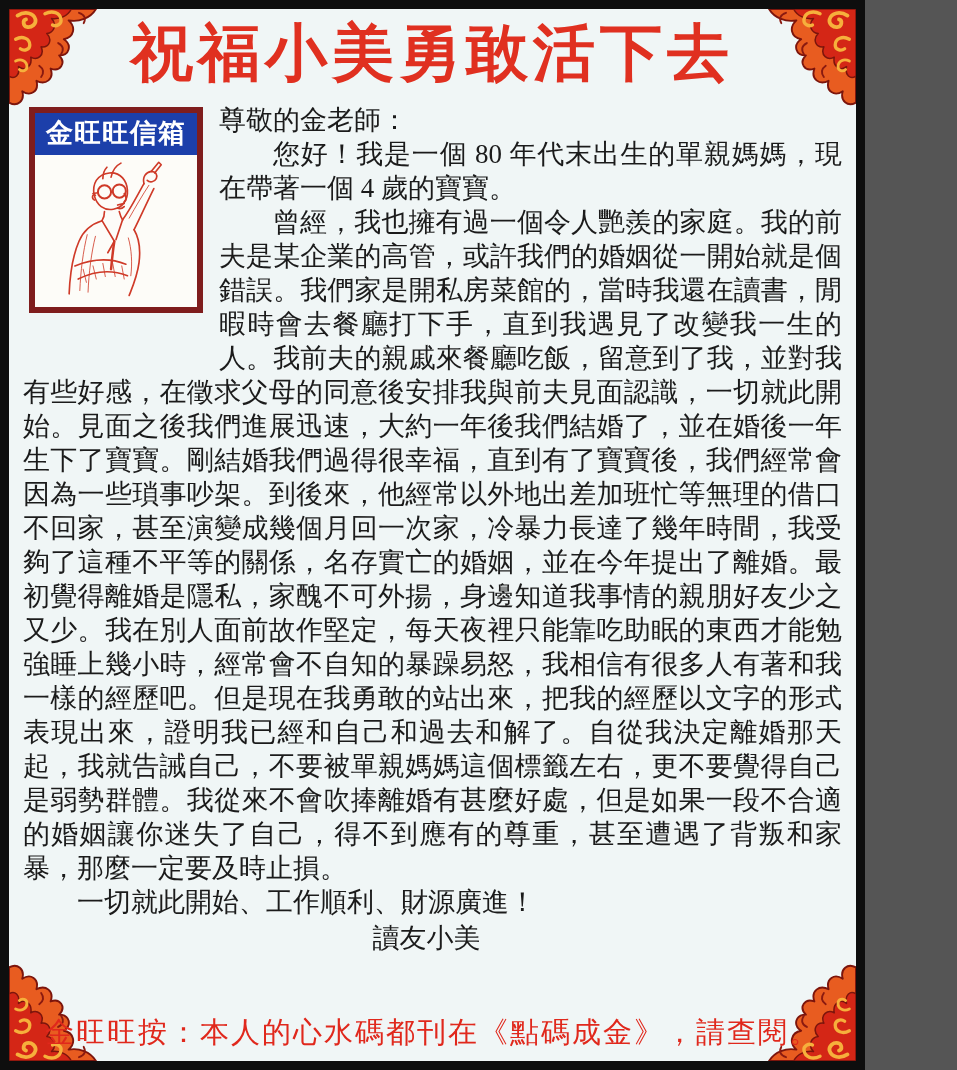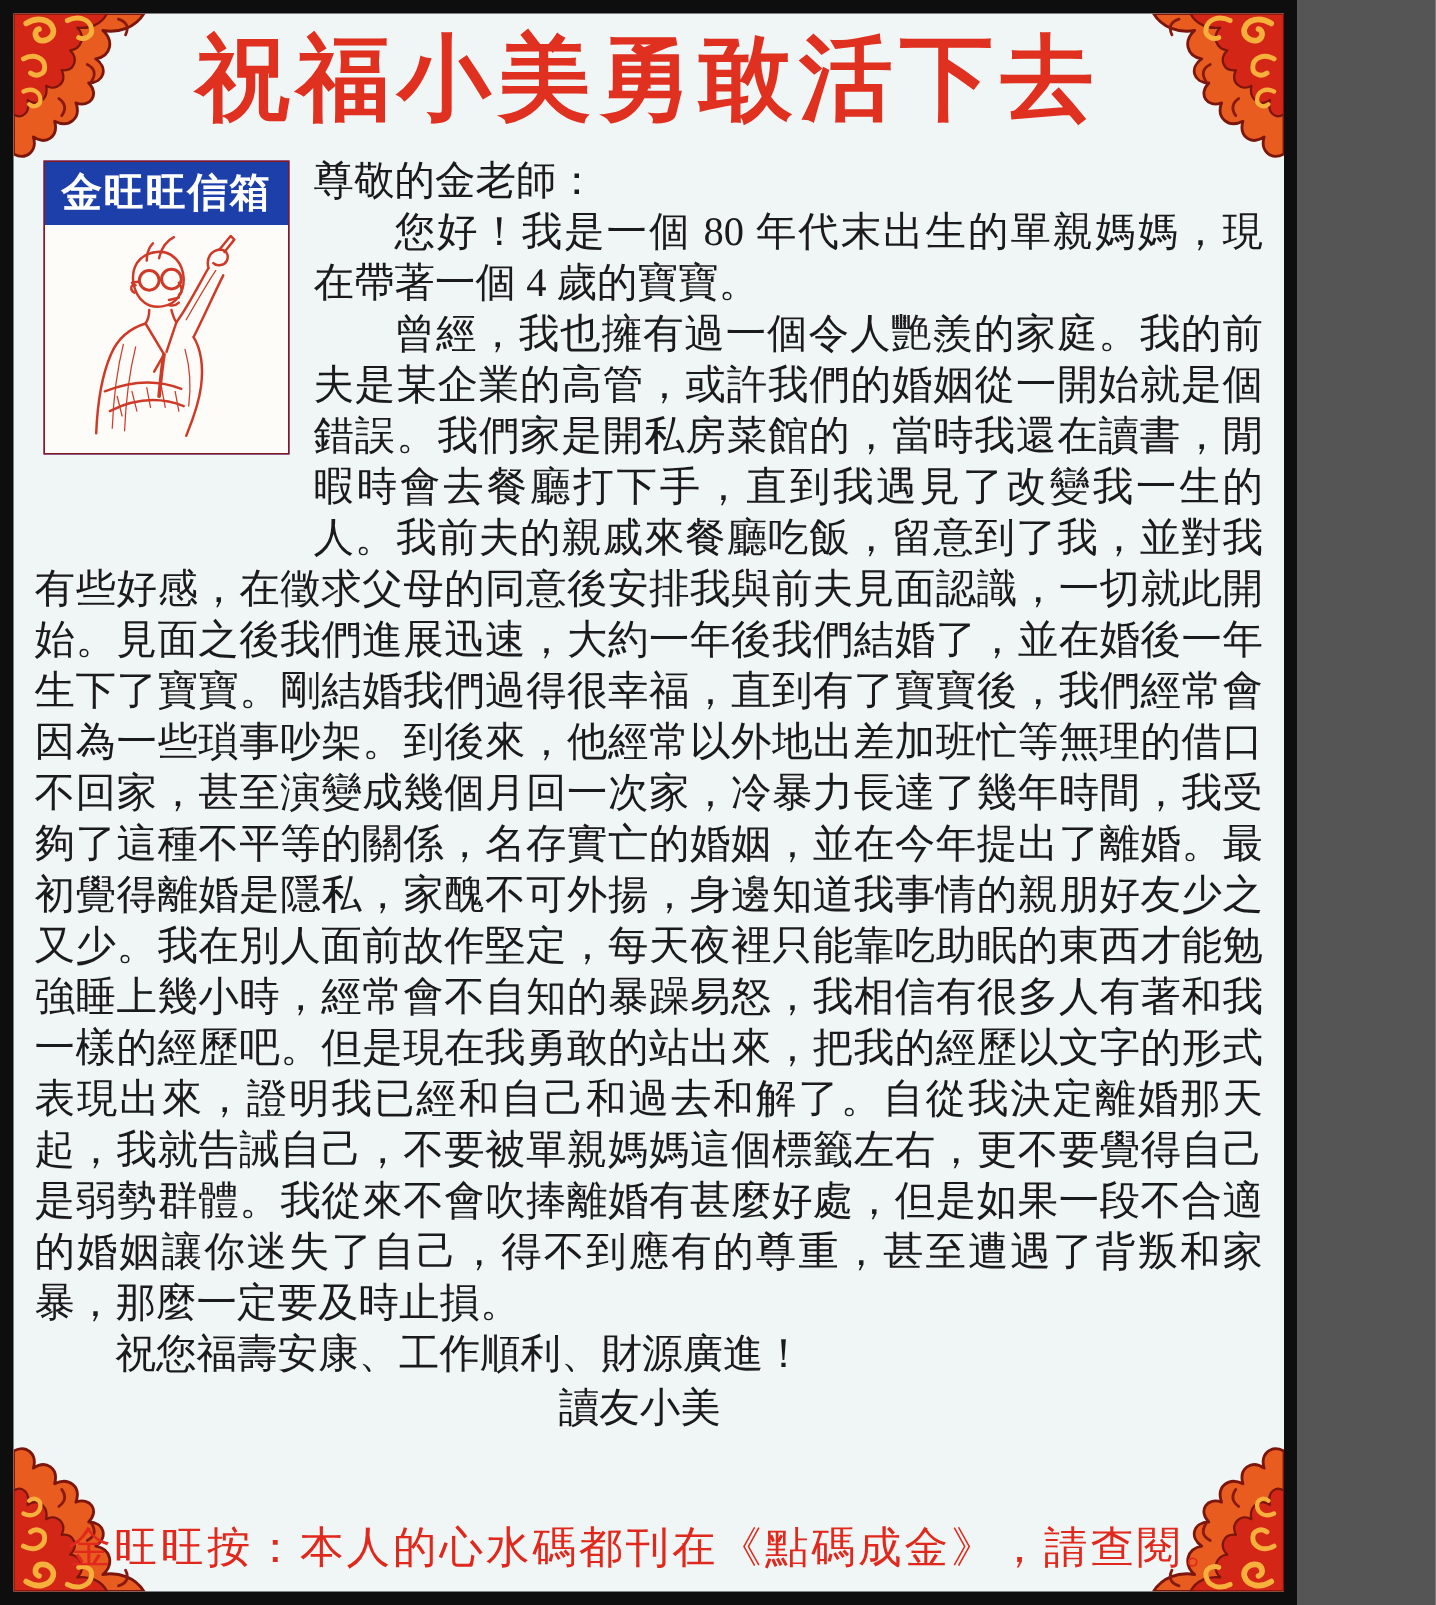--- a/index.html
+++ b/index.html
@@ -31,22 +31,22 @@
   .content{
     position:relative;z-index:1;
     padding:0 14px;
     font-size:27px;line-height:34px;
     text-align:justify;
   }
   .mailbox{
     float:left;
     width:162px;
     margin:4px 16px 50px 6px;
-    border:1px solid #7f1d1d;
-    background:#6d28d9;
+    border:6px solid #7f1d1d;
+    background:#fca5a5;
   }
   .mailbox-header{
     background:#1c3faa;
     color:#ffffff;
     font-family:"Liberation Sans","DejaVu Sans",sans-serif;
     font-weight:bold;
     font-size:27px;line-height:1.0;
     text-align:center;
     padding:7px 0 8px 0;
     letter-spacing:1px;
@@ -166,20 +166,20 @@
               <path d="M87 130 L90 146"></path>
             </g>
           </g>
         </svg>
       </div>
     </div>
 
     <p class="salutation">尊敬的金老師：</p>
     <p class="para">您好！我是一個 80 年代末出生的單親媽媽，現在帶著一個 4 歲的寶寶。</p>
     <p class="para">曾經，我也擁有過一個令人艷羨的家庭。我的前夫是某企業的高管，或許我們的婚姻從一開始就是個錯誤。我們家是開私房菜館的，當時我還在讀書，閒暇時會去餐廳打下手，直到我遇見了改變我一生的人。我前夫的親戚來餐廳吃飯，留意到了我，並對我有些好感，在徵求父母的同意後安排我與前夫見面認識，一切就此開始。見面之後我們進展迅速，大約一年後我們結婚了，並在婚後一年生下了寶寶。剛結婚我們過得很幸福，直到有了寶寶後，我們經常會因為一些瑣事吵架。到後來，他經常以外地出差加班忙等無理的借口不回家，甚至演變成幾個月回一次家，冷暴力長達了幾年時間，我受夠了這種不平等的關係，名存實亡的婚姻，並在今年提出了離婚。最初覺得離婚是隱私，家醜不可外揚，身邊知道我事情的親朋好友少之又少。我在別人面前故作堅定，每天夜裡只能靠吃助眠的東西才能勉強睡上幾小時，經常會不自知的暴躁易怒，我相信有很多人有著和我一樣的經歷吧。但是現在我勇敢的站出來，把我的經歷以文字的形式表現出來，證明我已經和自己和過去和解了。自從我決定離婚那天起，我就告誡自己，不要被單親媽媽這個標籤左右，更不要覺得自己是弱勢群體。我從來不會吹捧離婚有甚麼好處，但是如果一段不合適的婚姻讓你迷失了自己，得不到應有的尊重，甚至遭遇了背叛和家暴，那麼一定要及時止損。</p>
-    <p class="para">祝您福壽安康、工作順利、財源廣進！</p>
+    <p class="para">一切就此開始、工作順利、財源廣進！</p>
     <div class="letter-signature">讀友小美</div>
   </div>
 
 
   <div class="footer-note">金旺旺按：本人的心水碼都刊在《點碼成金》，請查閱。</div>
 
 </div>
 
 </body></html>

